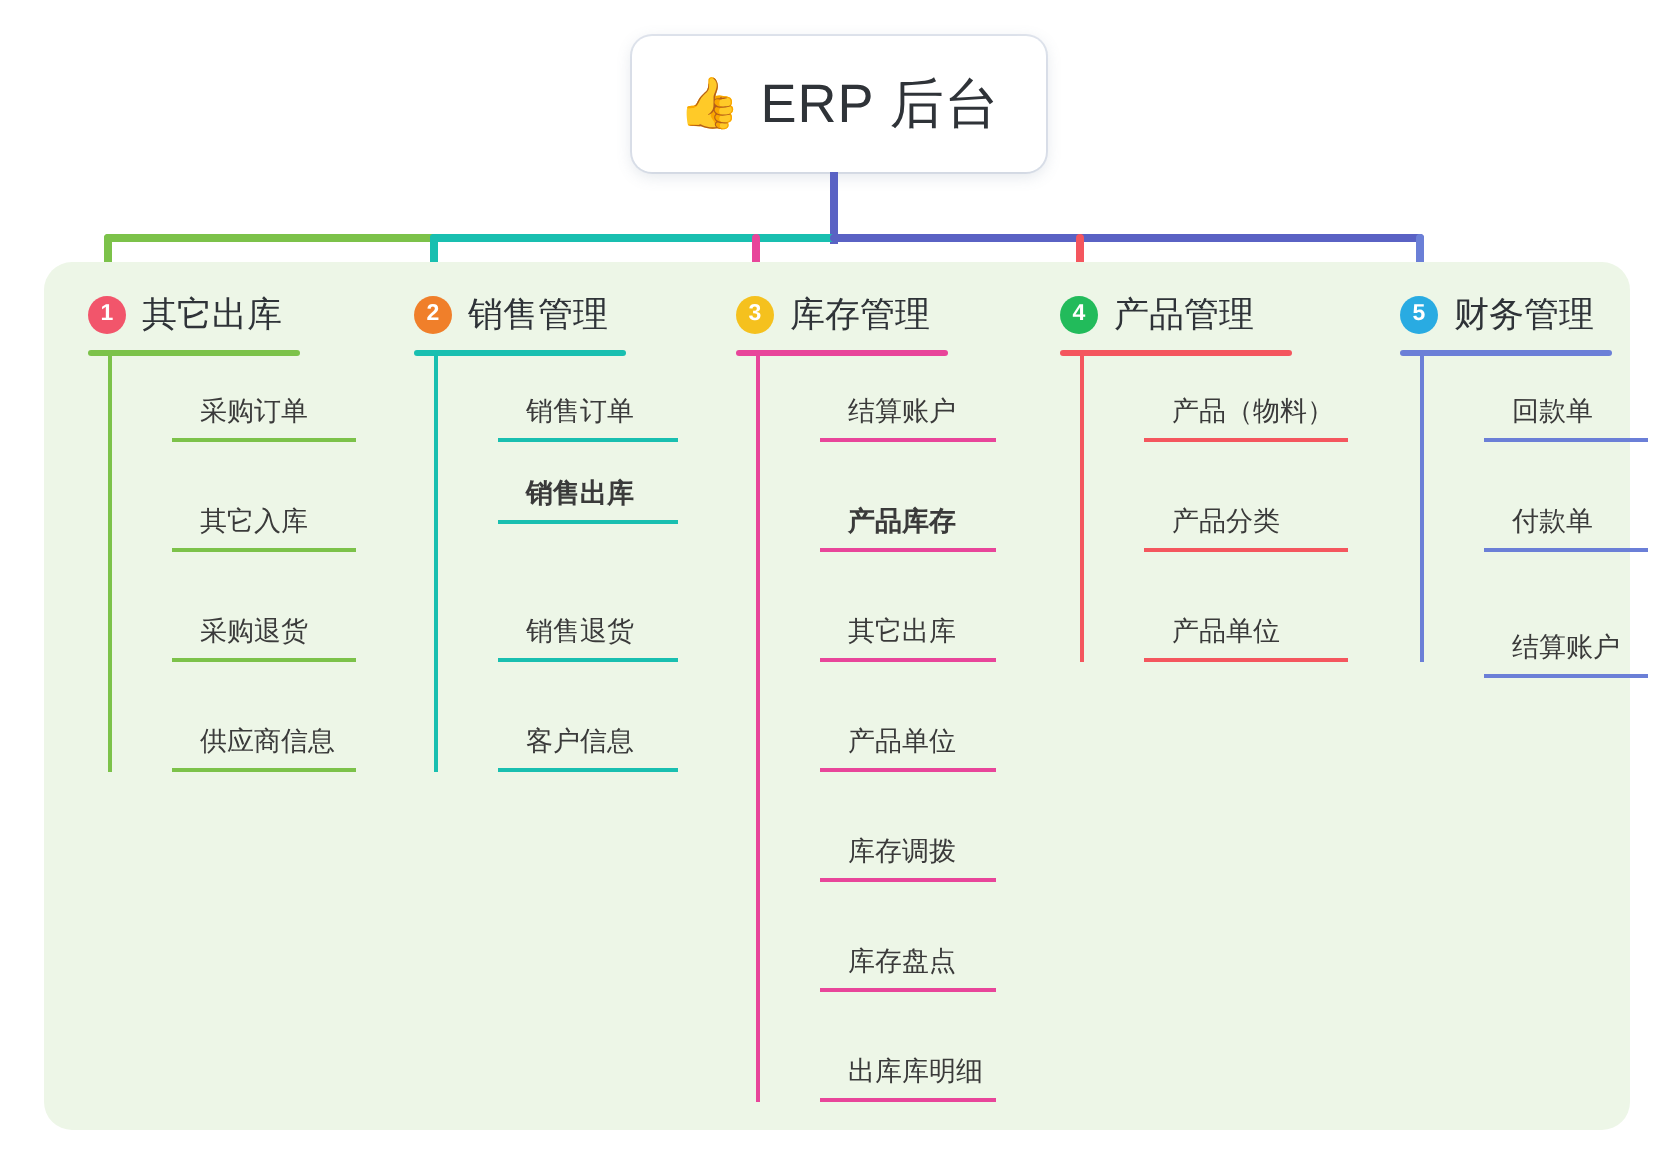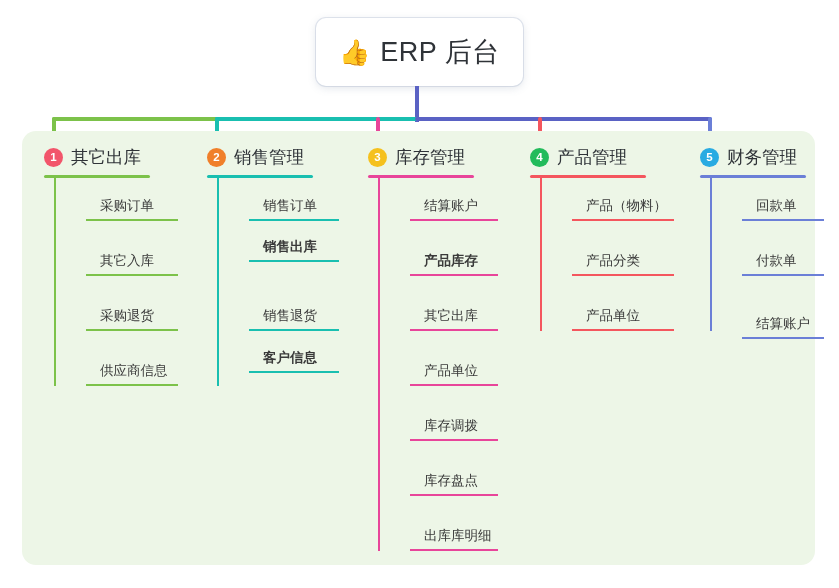--- a/index.html
+++ b/index.html
@@ -126,21 +126,21 @@
             <div class="item-rule" style="width: 90px; background: rgb(25, 191, 176);"></div>
           </div>
           <div class="item" style="top: 87px; width: 90px; height: 44px; font-weight: bold;">
             <span class="item-label">销售出库</span>
             <div class="item-rule" style="width: 90px; background: rgb(25, 191, 176);"></div>
           </div>
           <div class="item" style="top: 156px; width: 90px; height: 44px;">
             <span class="item-label">销售退货</span>
             <div class="item-rule" style="width: 90px; background: rgb(25, 191, 176);"></div>
           </div>
-          <div class="item" style="top: 198px; width: 90px; height: 44px; font-weight: bold;">
+          <div class="item" style="top: 211px; width: 90px; height: 44px;">
             <span class="item-label">客户信息</span>
             <div class="item-rule" style="width: 90px; background: rgb(25, 191, 176);"></div>
           </div>
         </div>
         <div class="col" style="left: 346px;">
           <div class="col-head">
             <span class="badge" style="background: rgb(245, 193, 30);">3</span>
             <span class="col-title">库存管理</span>
           </div>
           <div class="col-rule" style="width: 106px; background: rgb(232, 69, 154);"></div>

